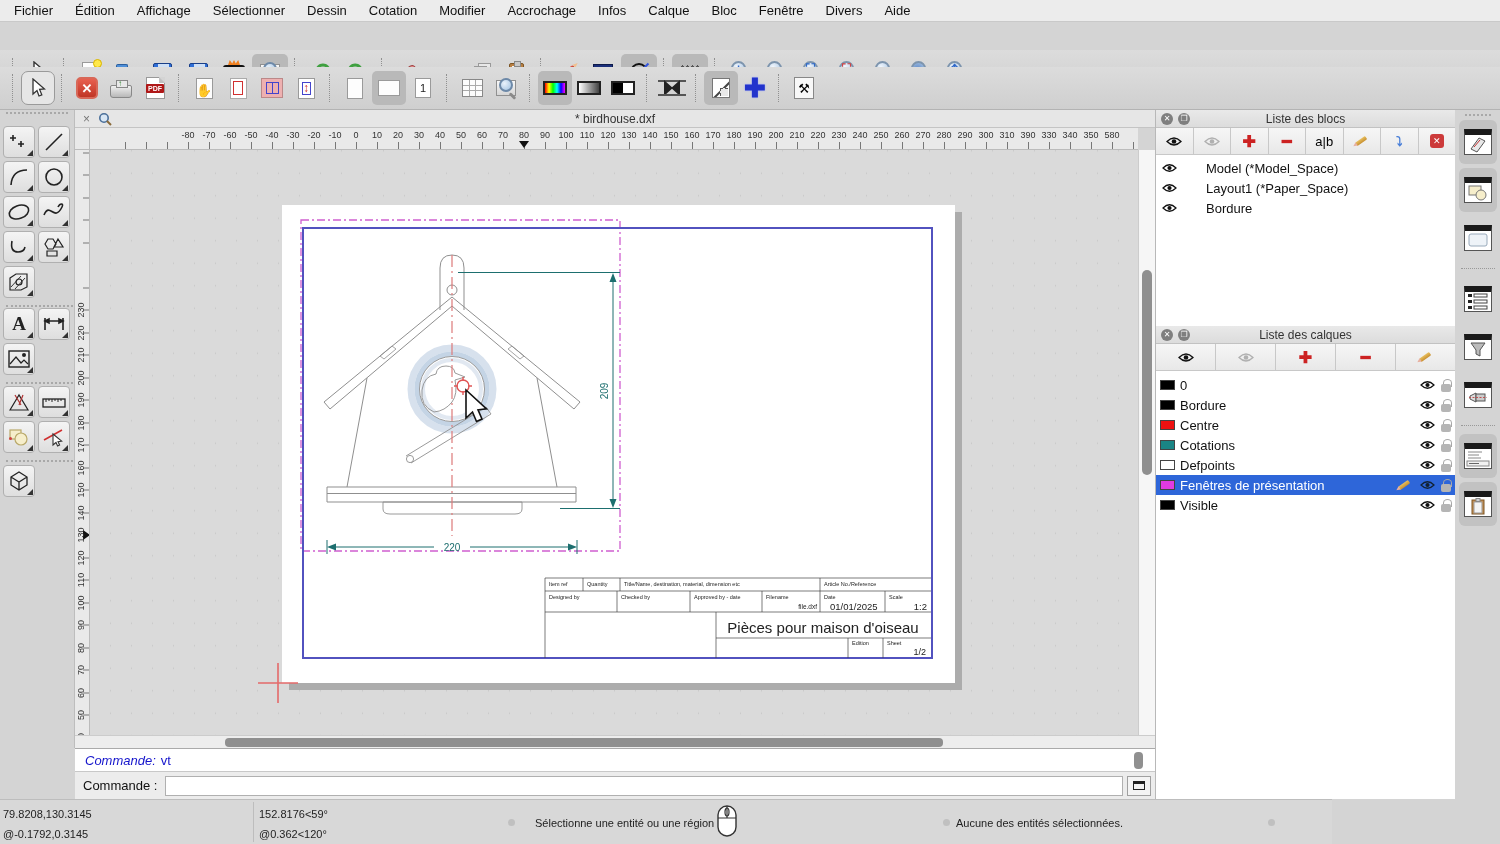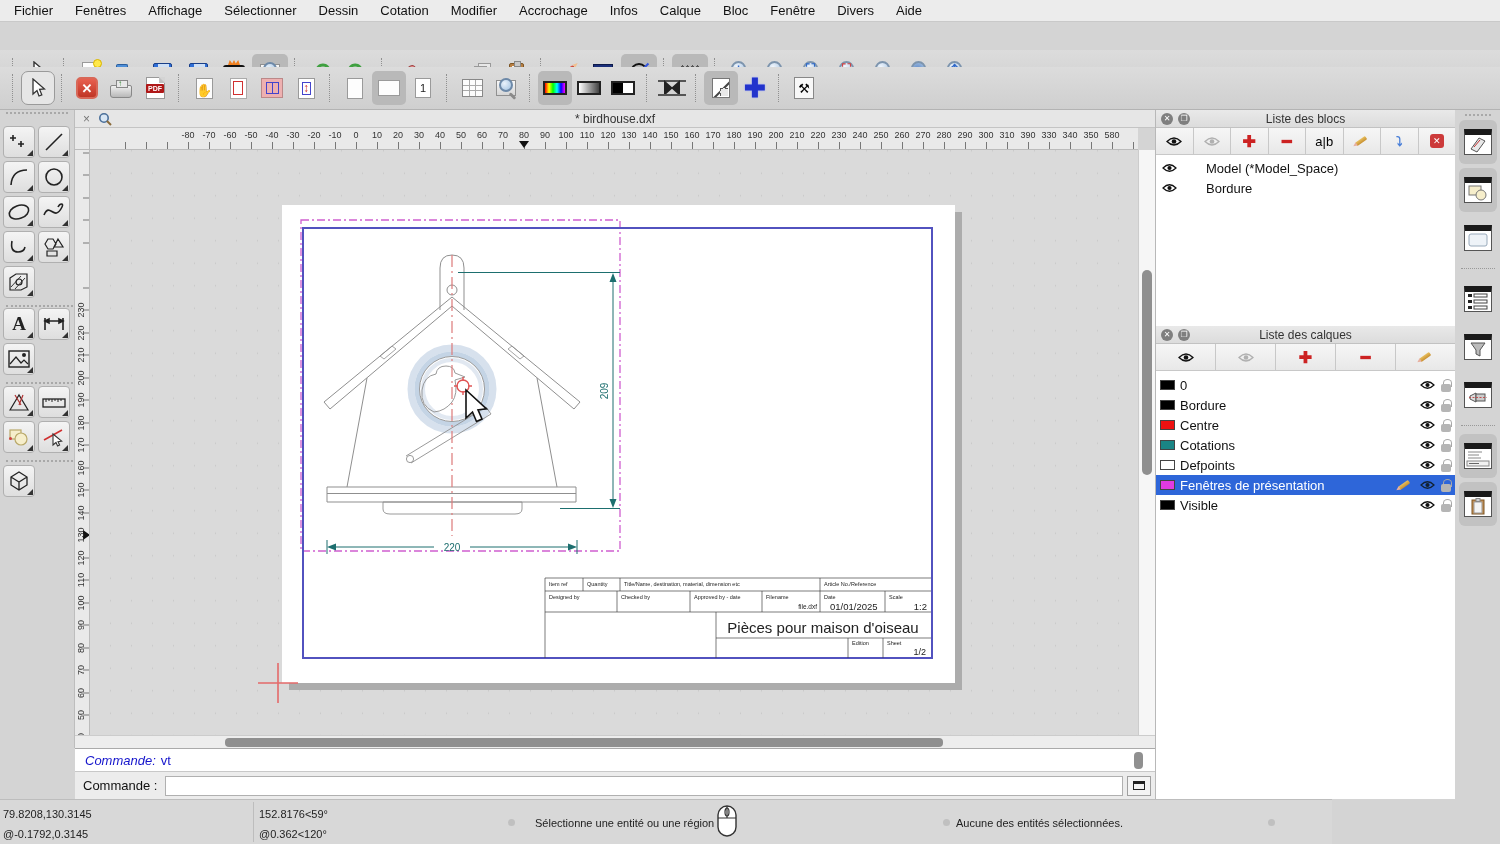--- a/index.html
+++ b/index.html
@@ -173,21 +173,21 @@
   .sdot { width:7px; height:7px; border-radius:50%; background:#c0c0c0; display:inline-block; }
   #mouseicon { position:absolute; left:716px; top:4px; }
 </style>
 </head>
 <body>
 
 <div id="app">
 
   <div id="menubar">
     <span>Fichier</span>
-    <span>Fenêtres</span>
+    <span>Édition</span>
     <span>Affichage</span>
     <span>Sélectionner</span>
     <span>Dessin</span>
     <span>Cotation</span>
     <span>Modifier</span>
     <span>Accrochage</span>
     <span>Infos</span>
     <span>Calque</span>
     <span>Bloc</span>
     <span>Fenêtre</span>
@@ -747,20 +747,30 @@
         <span class="lbl">Model (*Model_Space)</span>
       </div>
       <div class="lrow">
         <span class="icONcell eye">
             <svg width="15" height="10">
               <path d="M1,5 Q7.5,-1.5 14,5 Q7.5,11.5 1,5 Z" fill="none" stroke="#111" stroke-width="1.2"></path>
               <circle cx="7.5" cy="5" r="2.1" fill="#111"></circle>
             </svg>
           </span>
         <span class="icONcell"></span>
+        <span class="lbl">Layout1 (*Paper_Space)</span>
+      </div>
+      <div class="lrow">
+        <span class="icONcell eye">
+            <svg width="15" height="10">
+              <path d="M1,5 Q7.5,-1.5 14,5 Q7.5,11.5 1,5 Z" fill="none" stroke="#111" stroke-width="1.2"></path>
+              <circle cx="7.5" cy="5" r="2.1" fill="#111"></circle>
+            </svg>
+          </span>
+        <span class="icONcell"></span>
         <span class="lbl">Bordure</span>
       </div>
     </div>
   </div>
 
   <div class="panel" style="top:326px;height:473px">
     <div class="phdr">
       <div class="wbtn">✕</div>
       <div class="wbtn">❐</div>
       <span class="ptitle">Liste des calques</span>

